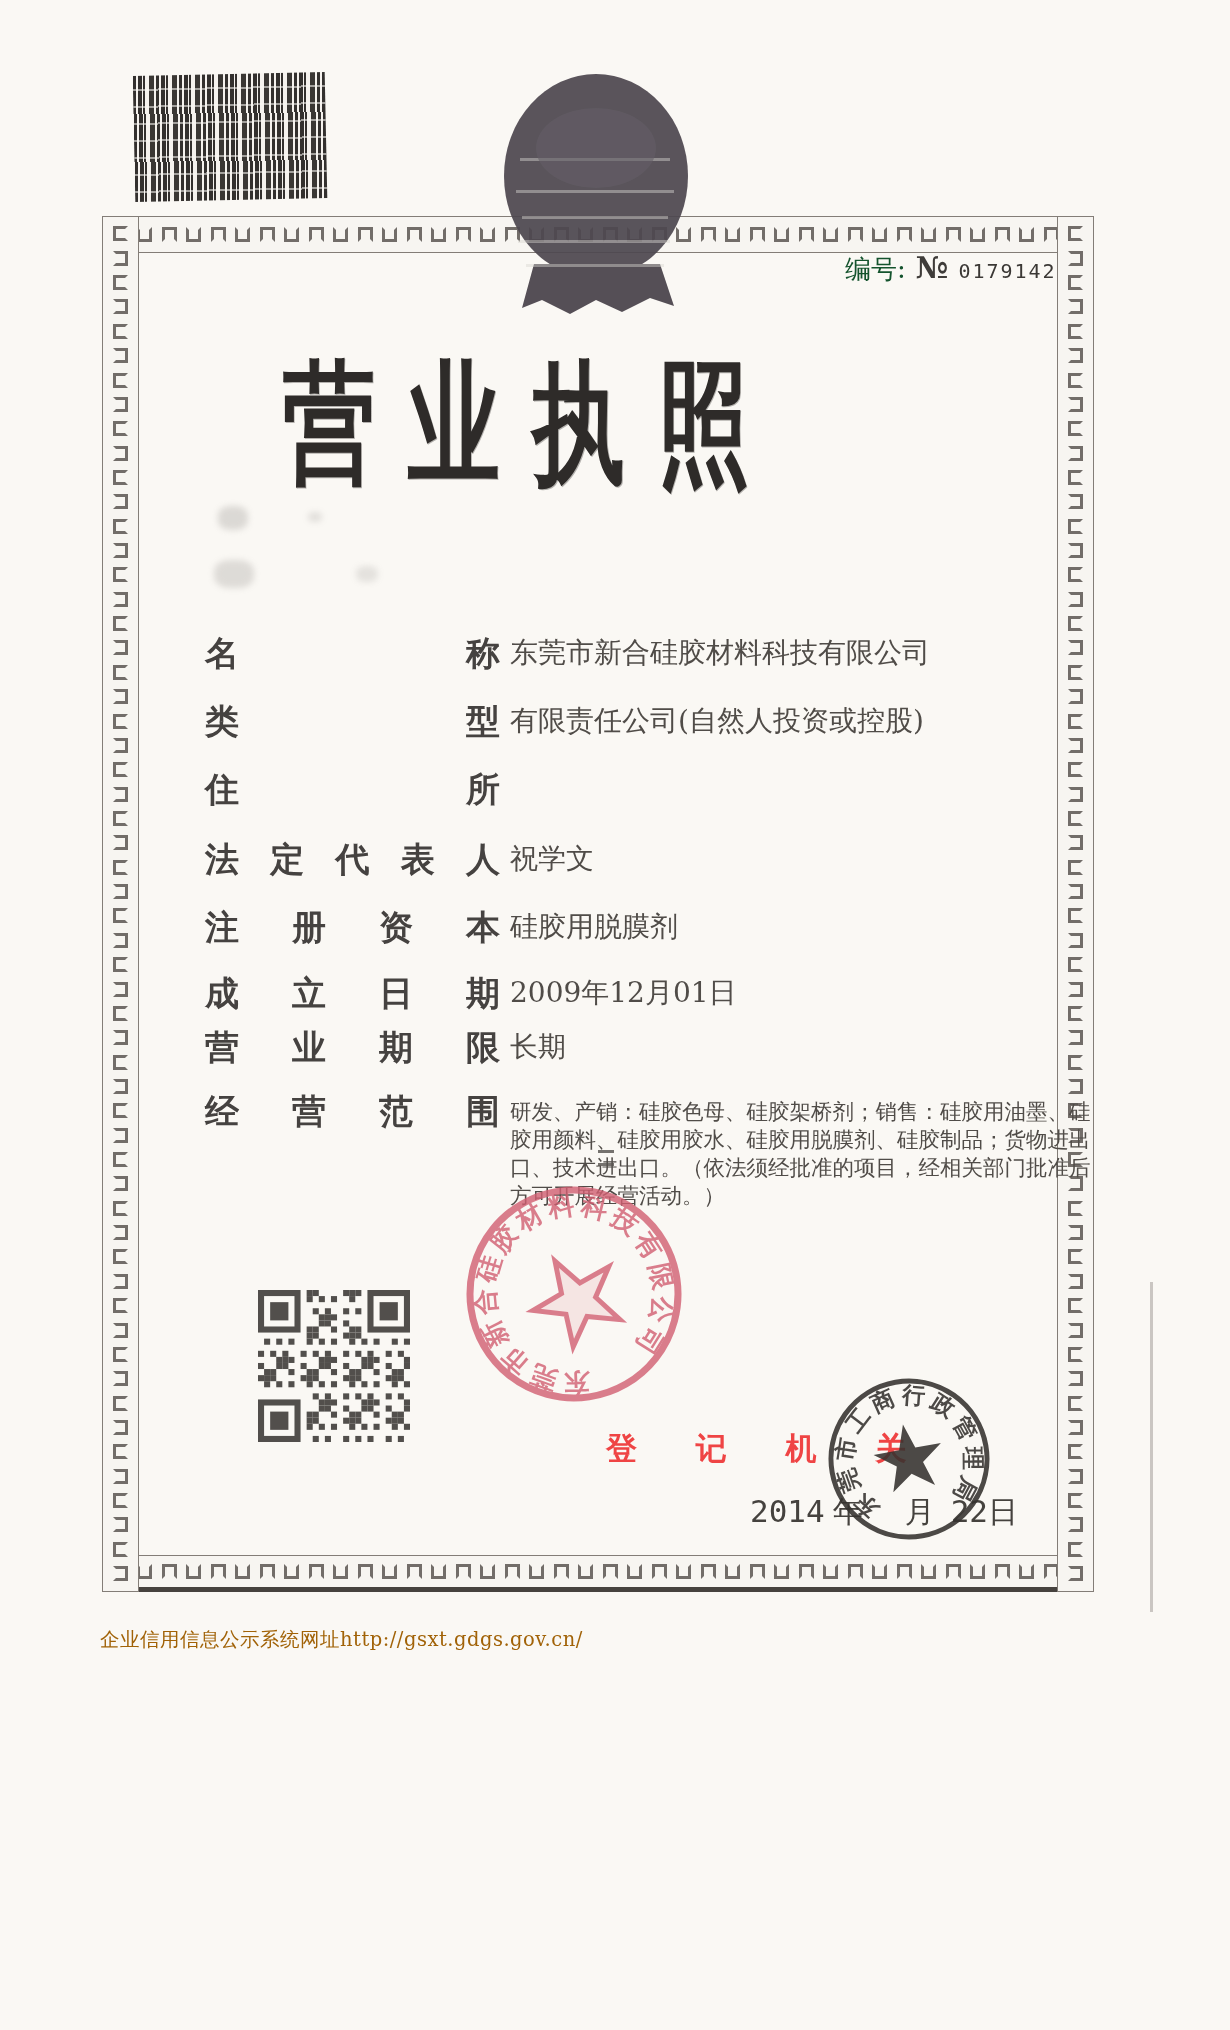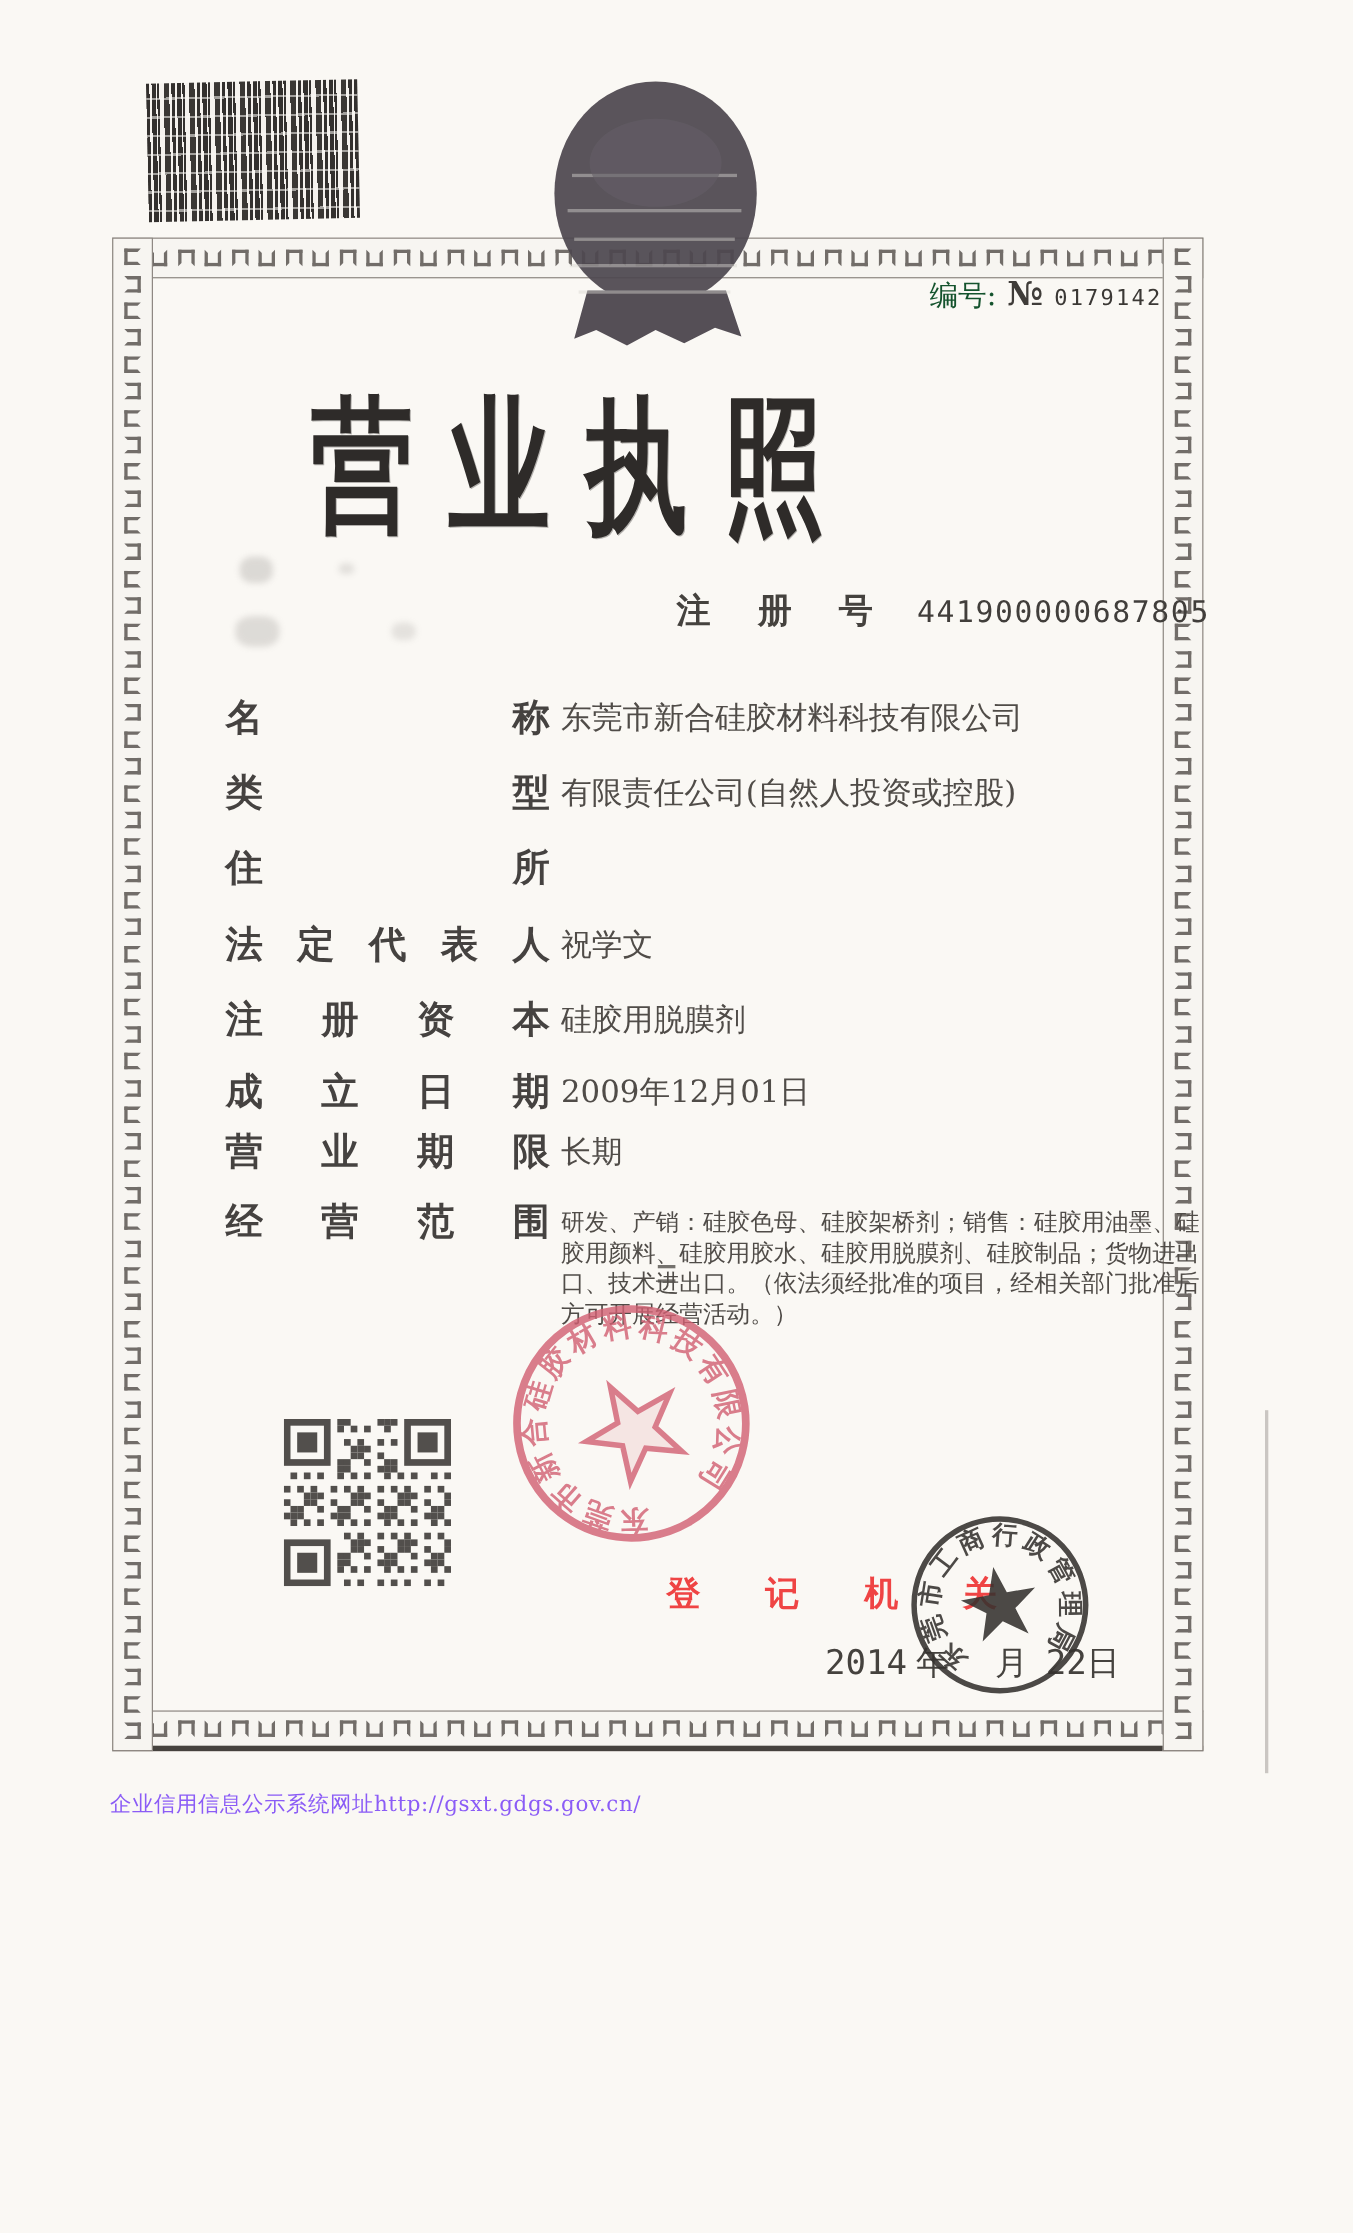--- a/index.html
+++ b/index.html
@@ -66,21 +66,21 @@
 
   
   .issuedate{left:750px;top:1492px;display:flex;align-items:baseline;font-size:30px;color:#45423e;z-index:4;}
   .issuedate .num{font-family:"DejaVu Sans Mono","Liberation Mono",monospace;font-size:31px;}
   .gap42{width:42px;} .gap16{width:16px;} .gap8{width:8px;}
 
   
   .blackstamp{left:824px;top:1374px;z-index:7;opacity:.88;}
 
   
-  .footer-left{left:100px;top:1626px;font-size:19.5px;color:#8b5cf6;z-index:4;letter-spacing:.5px;}
+  .footer-left{left:100px;top:1626px;font-size:19.5px;color:#a16207;z-index:4;letter-spacing:.5px;}
   .footer-right{left:710px;top:1623px;font-size:22.5px;font-weight:600;color:#3a3835;z-index:4;letter-spacing:1px;}
 
   
   .scanline-r{left:1150px;top:1282px;width:3px;height:330px;background:#b5b1ac;opacity:.7;z-index:2;}
   .scope-mark{left:598px;top:1150px;width:16px;height:10px;z-index:4;
       border-top:3px solid #55514d;border-bottom:3px solid #55514d;opacity:.8;}
 </style>
 </head>
 <body>
 
@@ -301,24 +301,20 @@
     </div>
 
   <div class="abs serial">
     <span class="lab">编号:</span>
     <span class="nosym">№</span>
     <span class="num">0179142</span>
   </div>
 
   <div class="abs title">营业执照</div>
 
-  <div class="abs regno">
-    <span class="lab">注 册 号</span>
-    <span class="val">441900000687805</span>
-  </div>
 
   <div class="abs smudge" style="left:218px;top:506px;width:30px;height:24px;opacity:.28;"></div>
   <div class="abs smudge" style="left:308px;top:512px;width:14px;height:10px;opacity:.22;"></div>
   <div class="abs smudge" style="left:214px;top:560px;width:40px;height:28px;opacity:.26;"></div>
   <div class="abs smudge" style="left:356px;top:566px;width:22px;height:16px;opacity:.2;"></div>
 
   <div class="abs fields" id="fields">
       <div class="frow" style="top: 632px;">
         <div class="flabel">
           <span>名</span>

